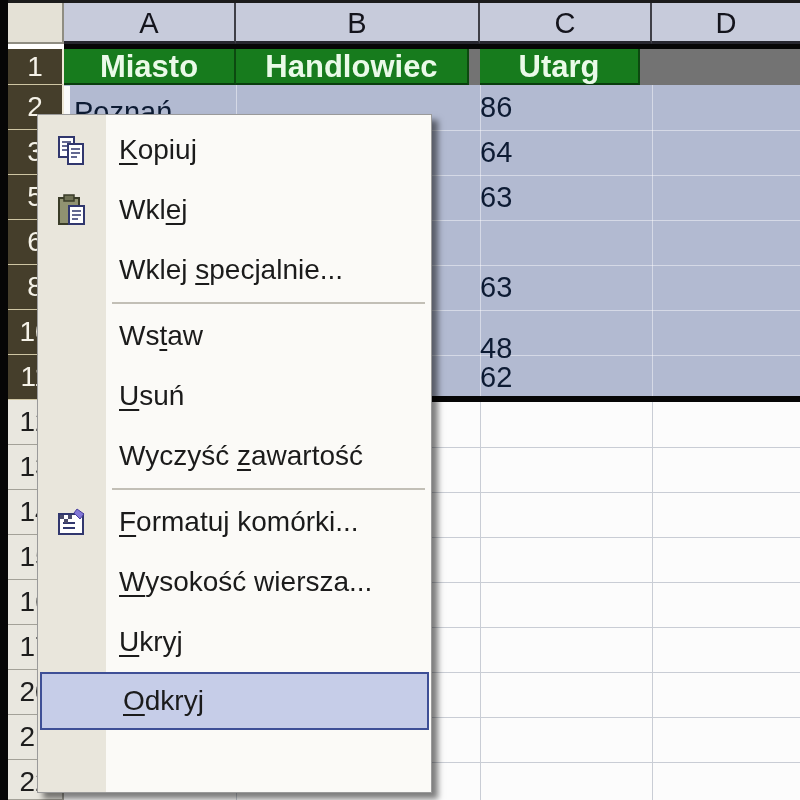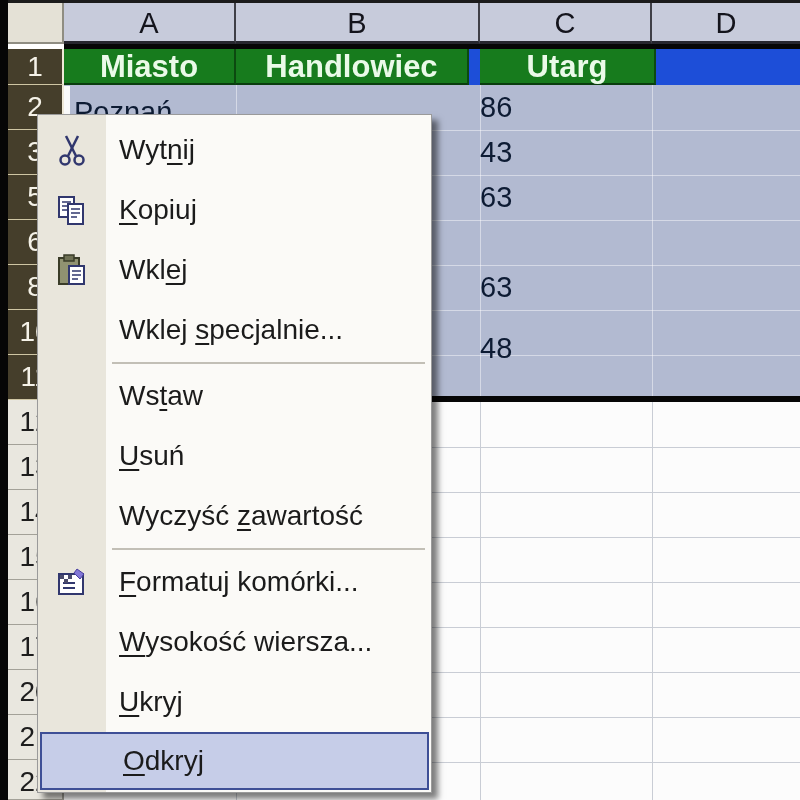--- a/index.html
+++ b/index.html
@@ -24,27 +24,27 @@
   .ch-d { left:588px; width:148px; border-right:none; }
 
   
   .rowhead { position:absolute; left:8px; width:56px; text-align:center; font-size:28px; }
   .rh-sel  { background:#453e2b; color:#f5f2e8; border-bottom:1px solid #cfc6a4; border-right:2px solid #efe9d8; }
   .rh-norm { background:#e9e7df; color:#1d1d1d; border-bottom:1px solid #a3a198; border-right:2px solid #a3a198; }
 
   
   .sel-top-border    { position:absolute; left:64px; top:44px;  width:736px; height:5px; background:#060606; }
   .sel-bottom-border { position:absolute; left:64px; top:396px; width:736px; height:6px; background:#060606; }
-  .row1 { position:absolute; left:64px; top:49px; width:736px; height:36px; background:#1d4ed8; }
+  .row1 { position:absolute; left:64px; top:49px; width:736px; height:36px; background:#737373; }
   .greencell { position:absolute; top:0; height:36px; background:#177b1d; color:#eafae8;
                font-weight:bold; font-size:31px; line-height:35px; text-align:center;
                border-right:2px solid #0c4a10; border-bottom:2px solid #0a3d0e; }
   .g-a { left:0;     width:172px; }
   .g-b { left:172px; width:233px; }
-  .g-c { left:416px; width:176px; }
+  .g-c { left:416px; width:160px; }
 
   .sel-area { position:absolute; left:64px; top:85px; width:736px; height:311px; background:#b2bad1; }
   .sel-h { position:absolute; left:0; width:736px; height:1px; background:rgba(255,255,255,.45); }
   .sel-v { position:absolute; top:0; width:1px; height:311px; background:rgba(255,255,255,.45); }
   .active-cell-edge { position:absolute; left:0; top:1px; width:6px; height:44px; background:#fafafa; }
   .celltext { position:absolute; color:#0d1b33; font-size:29px; line-height:45px; height:45px; }
   .num { width:160px; left:416px; padding-right:12px; }
 
   .white-area { position:absolute; left:64px; top:402px; width:736px; height:398px; background:#fcfcfc; }
   .wg-h { position:absolute; left:0; width:736px; height:1px; background:#c9cdd5; }
@@ -113,24 +113,25 @@
     <div class="sel-h" style="top:180px;"></div>
     <div class="sel-h" style="top:225px;"></div>
     <div class="sel-h" style="top:270px;"></div>
     <div class="sel-v" style="left:172px;"></div>
     <div class="sel-v" style="left:416px;"></div>
     <div class="sel-v" style="left:588px;"></div>
     <div class="active-cell-edge"></div>
 
     <div class="celltext" style="left:10px;  top:5px;">Poznań</div>
     <div class="celltext num" style="top:0;">86</div>
-    <div class="celltext num" style="top:45px;">43</div>
+    <div class="celltext num" style="top:45px;">64</div>
     <div class="celltext num" style="top:90px;">63</div>
     <div class="celltext num" style="top:180px;">63</div>
     <div class="celltext num" style="top:241px;">48</div>
+    <div class="celltext num" style="top:270px;">62</div>
   </div>
 
   <div class="sel-bottom-border"></div>
 
   <div class="white-area">
     <div class="wg-h" style="top:45px;"></div>
     <div class="wg-h" style="top:90px;"></div>
     <div class="wg-h" style="top:135px;"></div>
     <div class="wg-h" style="top:180px;"></div>
     <div class="wg-h" style="top:225px;"></div>
@@ -138,33 +139,20 @@
     <div class="wg-h" style="top:315px;"></div>
     <div class="wg-h" style="top:360px;"></div>
     <div class="wg-v" style="left:172px;"></div>
     <div class="wg-v" style="left:416px;"></div>
     <div class="wg-v" style="left:588px;"></div>
   </div>
 
   <div class="menu">
     <div class="menu-gutter"></div>
 
-    <div class="mi">
-      <span class="ic">
-        <svg width="34" height="34" viewBox="0 0 34 34">
-          <g fill="none" stroke="#31376e" stroke-width="2.5">
-            <path d="M11 3 L21 23"></path>
-              <path d="M23 3 L13 23"></path>
-            <circle cx="10" cy="27" r="4.5"></circle>
-              <circle cx="24" cy="27" r="4.5"></circle>
-          </g>
-        </svg>
-      </span>
-      <span class="lbl"><span>Wyt</span><span class="key">n</span><span>ij</span></span>
-    </div>
 
     <div class="mi">
       <span class="ic">
         <svg width="34" height="34" viewBox="0 0 34 34">
           <rect x="4" y="4" width="15" height="20" fill="#fff" stroke="#31376e" stroke-width="2"></rect>
           <path d="M7 9h9 M7 13h9 M7 17h5" stroke="#31376e" stroke-width="1.6"></path>
           <rect x="13" y="11" width="15" height="20" fill="#fff" stroke="#31376e" stroke-width="2"></rect>
           <path d="M16 16h9 M16 20h9 M16 24h6" stroke="#31376e" stroke-width="1.6"></path>
         </svg>
       </span>

